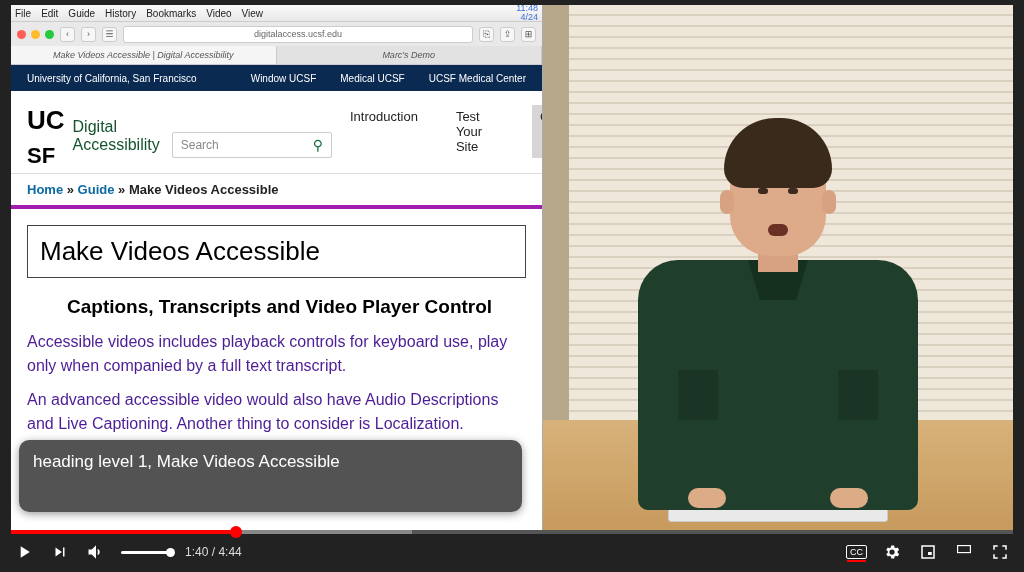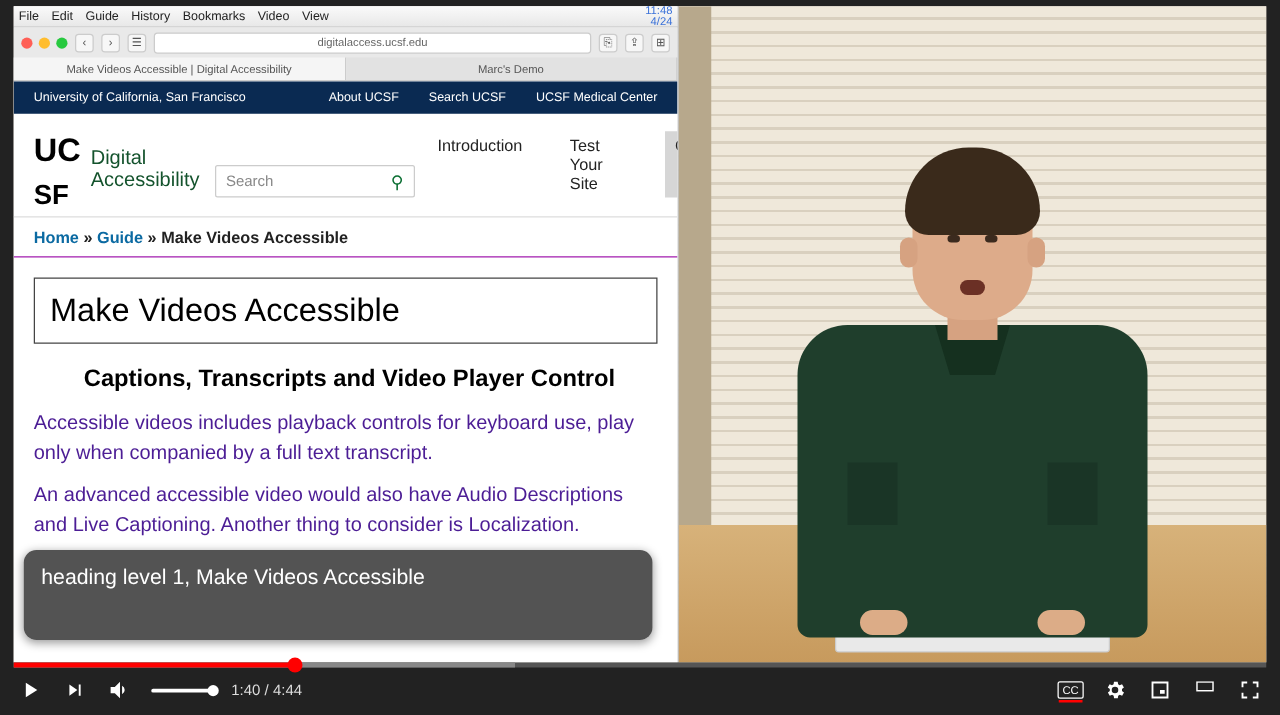--- a/index.html
+++ b/index.html
@@ -12,40 +12,40 @@
   .mac-menubar { height: 17px; background: linear-gradient(#fafafa,#e8e8e8); border-bottom: 1px solid #ccc; display: flex; align-items: center; font-size: 10px; color: #222; padding: 0 4px; gap: 10px; }
   .mac-menubar .spacer { flex: 1; }
   .clock { font-size: 9px; color: #3b72d9; text-align: right; line-height: 1; }
   .safari-chrome { background: #e9e9e9; border-bottom: 1px solid #ccc; }
   .toolbar-row { height: 24px; display: flex; align-items: center; padding: 0 6px; gap: 6px; }
   .traffic { display: flex; gap: 5px; }
   .dot { width: 9px; height: 9px; border-radius: 50%; }
   .dot.red { background: #ff5f56; } .dot.yel { background: #ffbd2e; } .dot.grn { background: #27c93f; }
   .urlbar { flex: 1; height: 17px; background: #fff; border: 1px solid #ccc; border-radius: 3px; font-size: 9px; color: #666; display: flex; align-items: center; justify-content: center; }
   .tbicon { width: 15px; height: 15px; border: 1px solid #ccc; border-radius: 3px; background: #f7f7f7; font-size: 9px; display:flex; align-items:center; justify-content:center; color:#555;}
-  .tabs-row { height: 18px; display: flex; font-size: 9px; color: #555; }
+  .tabs-row { height: 18px; display: flex; font-size: 9px; color: #555; font-style: italic; }
   .btab { flex: 1; display: flex; align-items: center; justify-content: center; border-right: 1px solid #ccc; background: #e2e2e2; }
   .btab.active { background: #f5f5f5; }
 
   .page { flex: 1; display: flex; flex-direction: column; overflow: hidden; position: relative; background: #fff; }
   .ucsf-top { background: #0a2a52; color: #fff; height: 26px; display: flex; align-items: center; font-size: 10px; padding: 0 16px; gap: 24px; }
   .ucsf-top .grow { flex: 1; }
   .ucsf-head { display: flex; align-items: flex-start; padding: 14px 16px 6px 16px; gap: 12px; }
   .ucsf-logo { font-weight: 900; font-size: 26px; letter-spacing: 0; }
   .ucsf-logo .sub { display: inline-block; transform: translateY(3px); font-size: 22px; }
   .logo-label { font-size: 16px; color: #14532d; line-height: 1.1; }
   .head-right { flex: 1; display: flex; flex-direction: row; align-items: flex-end; gap: 10px; }
   .search-box { width: 180px; height: 26px; border: 1px solid #ccc; border-radius: 2px; display: flex; align-items: center; padding: 0 8px; font-size: 12px; color: #888; justify-content: space-between; }
   .mag { color: #0a6e32; font-size: 14px; }
   .nav-row { display: flex; gap: 22px; font-size: 13px; color: #222; }
   .nav-item { padding: 4px 8px; }
   .nav-item.active { background: #d6d6d6; }
   .nav-row2 { display: flex; gap: 22px; font-size: 13px; color: #222; justify-content: flex-end; padding-right: 4px; }
 
-  .crumbs { border-top: 1px solid #ddd; border-bottom: 1px solid #a21caf; padding: 8px 16px; font-size: 13px; font-weight: 700; color: #222; }
+  .crumbs { border-top: 1px solid #ddd; border-bottom: 4px solid #a21caf; padding: 8px 16px; font-size: 13px; font-weight: 700; color: #222; }
   .crumbs .link { color: #0b6aa2; }
 
   .article { padding: 16px; }
   .h1box { border: 1px solid #444; padding: 10px 12px; font-size: 26px; font-weight: 400; margin-bottom: 18px; }
   .h2 { font-size: 19px; font-weight: 700; margin-bottom: 12px; margin-left: 40px; }
   .para { font-size: 16px; color: #4c1d95; line-height: 1.5; margin-bottom: 10px; }
 
   .vo-caption { position: absolute; left: 8px; bottom: 18px; right: 20px; background: rgba(70,70,70,0.93); color: #fff; border-radius: 10px; padding: 12px 14px 40px 14px; font-size: 17px; box-shadow: 0 2px 8px rgba(0,0,0,0.4); }
 
   
@@ -131,22 +131,22 @@
           <div class="btab">
               <span>Marc's Demo</span>
             </div>
         </div>
       </div>
 
       <div class="page">
         <div class="ucsf-top">
           <span>University of California, San Francisco</span>
           <span class="grow"></span>
-          <span>About UCSF</span>
-          <span>Search UCSF</span>
+          <span>Window UCSF</span>
+          <span>Medical UCSF</span>
           <span>UCSF Medical Center</span>
         </div>
 
         <div class="ucsf-head">
           <div style="display:flex;gap:8px;align-items:center;">
             <span class="ucsf-logo">UC<span class="sub">SF</span></span>
             <span class="logo-label">
               <span>Digital</span><br><span>Accessibility</span>
             </span>
           </div>

